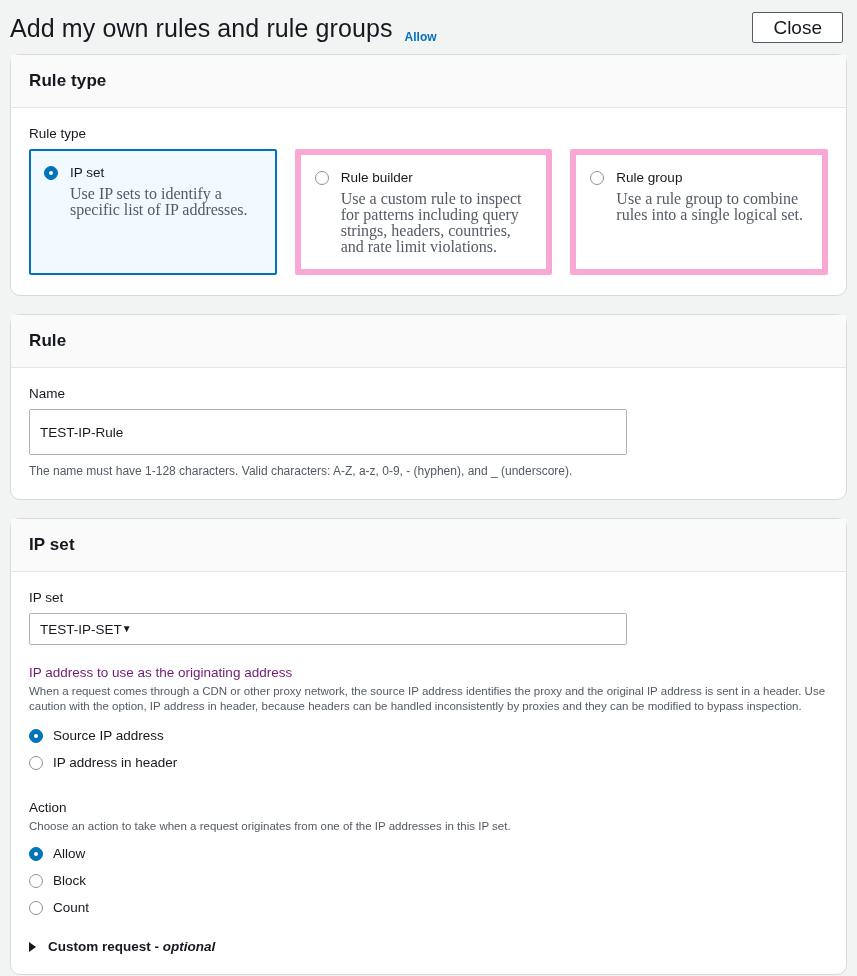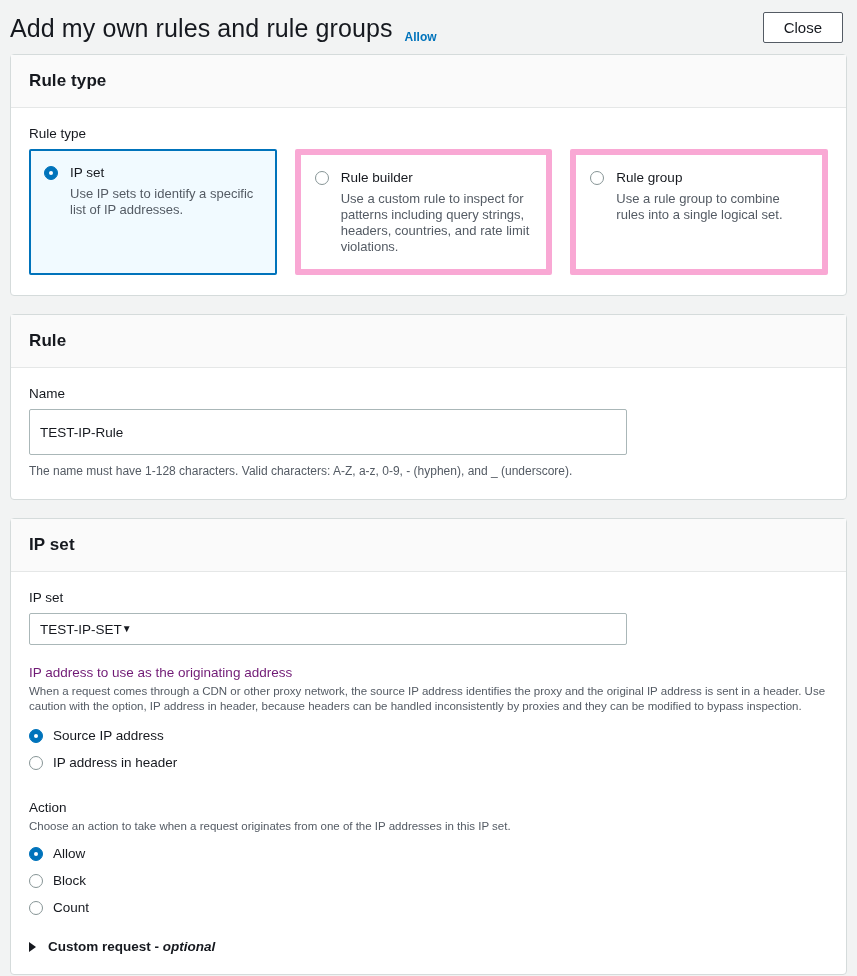--- a/index.html
+++ b/index.html
@@ -38,34 +38,34 @@
   }
   .info-link {
     font-size: 12px;
     font-weight: bold;
     color: #0073bb;
     text-decoration: none;
     cursor: pointer;
   }
   .close-button {
     font-family: "Liberation Sans", sans-serif;
-    font-size: 15px;
+    font-size: 19px;
     color: #16191f;
     background: #ffffff;
     border: 1px solid #545b64;
     border-radius: 2px;
     padding: 6px 20px;
     cursor: pointer;
     line-height: 17px;
   }
   
   .card {
     background: #ffffff;
     border: 1px solid #d5dbdb;
-    border-radius: 4px;
+    border-radius: 10px;
     margin: 0 10px 18px 10px;
   }
   .card-head {
     background: #fafafa;
     border-bottom: 1px solid #e5e7e7;
     padding: 16px 18px;
   }
   .card-head h2 {
     margin: 0;
     font-size: 17px;
@@ -102,24 +102,25 @@
     background: #f1faff;
     padding: 13px 13px 13px 13px;
   }
   .tile-text { flex: 1; }
   .tile-title {
     font-size: 13.5px;
     color: #16191f;
     line-height: 18px;
   }
   .tile-desc {
-    font-size: 13px;
+    font-size: 16px;
     color: #545b64;
     line-height: 16px;
     margin-top: 4px;
+    font-family: Liberation Serif, serif;
   }
   
   .radio {
     width: 14px;
     height: 14px;
     border-radius: 50%;
     border: 1px solid #879596;
     background: #ffffff;
     flex: none;
     margin-top: 2px;

